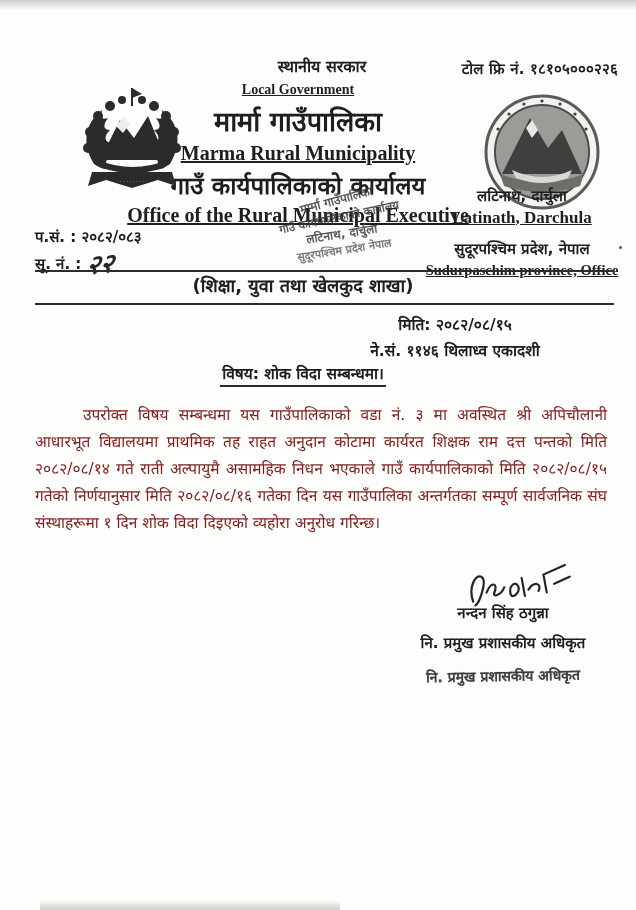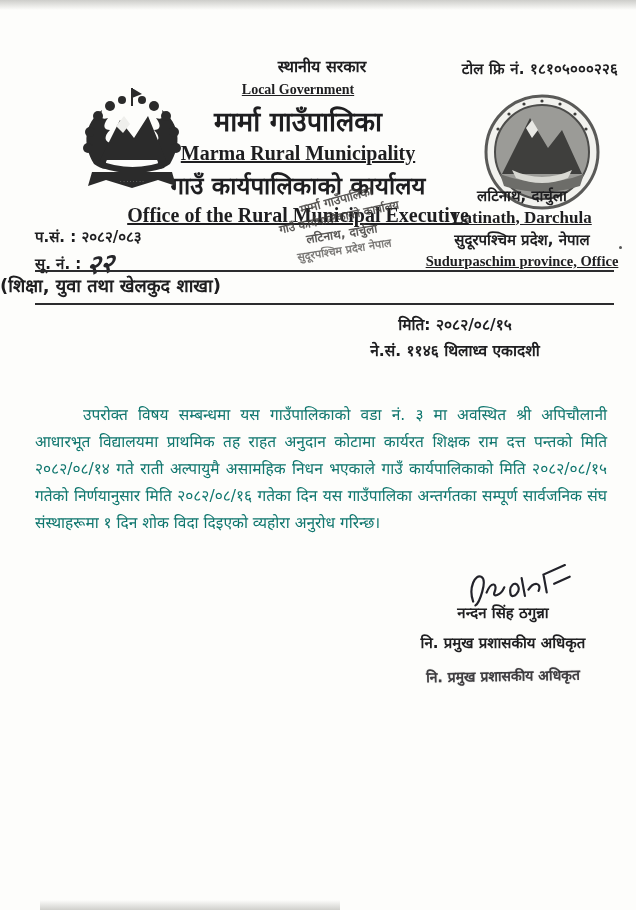--- a/index.html
+++ b/index.html
@@ -38,21 +38,21 @@
   .h-muni-en  { font-size:20px; font-weight:bold; margin-top:4px; }
   .h-office-np{ font-size:24px; font-weight:bold; margin-top:8px; }
   .h-office-en{ font-size:20px; font-weight:bold; margin-top:4px; }
 
   .emblem-left  { left:76px; top:86px; width:112px; height:108px; }
   .seal-right   { right:34px; top:92px; width:120px; height:122px; }
 
   .addr-right { right:14px; top:188px; width:200px; text-align:center; line-height:1.1; }
   .addr-np  { font-size:15px; font-weight:bold; }
   .addr-en  { font-size:17px; font-weight:bold; margin-top:4px; }
-  .prov-np  { font-size:15px; font-weight:bold; margin-top:5px; }
+  .prov-np  { font-size:15px; font-weight:bold; margin-top:14px; }
   .prov-en  { font-size:14.5px; font-weight:bold; margin-top:5px; }
 
   .refs { left:35px; top:224px; font-size:15px; font-weight:bold; line-height:1.8; }
   .ref-row { white-space:nowrap; }
   .hand-number {
     display:inline-block; font-size:26px; font-style:italic; font-weight:bold;
     transform:rotate(-6deg) skewX(-12deg); color:#26262a; line-height:1;
     vertical-align:-4px;
   }
 
@@ -66,32 +66,32 @@
   .center-stamp .s0 { font-size:12px; transform:rotate(-6deg); }
   .center-stamp .s1 { font-size:11.5px; transform:rotate(-3deg); }
   .center-stamp .s2 { font-size:12px; }
   .center-stamp .s3 { font-size:11px; opacity:.8; }
   .center-stamp div { display:block; }
 
   .rule { left:35px; right:22px; border-top:2.5px solid #2c2c2e; height:0; }
   .rule-1 { top:270px; }
   .rule-2 { top:303px; }
 
-  .branch-line { left:0; right:30px; top:273px; font-size:18px; font-weight:bold; }
+  .branch-line { left:0; right:30px; top:273px; text-align:center; font-size:18px; font-weight:bold; }
 
   
   .meta-block { left:330px; top:312px; width:250px; text-align:center; font-size:15.5px; font-weight:bold; line-height:1.7; }
   .subject { left:0; right:30px; top:362px; text-align:center; font-size:15.5px; font-weight:bold; }
   .subject span { border-bottom:2px solid #2c2c2e; padding:0 2px 2px; }
 
   
   .body-text {
     left:35px; top:402px; width:572px;
     font-size:15.5px; font-weight:500; line-height:27px;
-    text-align:justify; text-indent:48px; color:#0f766e;
+    text-align:justify; text-indent:48px; color:#7f1d1d;
   }
 
   
   .sig-block { left:388px; top:560px; width:230px; text-align:center; }
   .sig-svg { width:130px; height:46px; margin-left:40px; transform:rotate(-4deg); }
   .sig-name  { font-size:15px; font-weight:bold; margin-top:-8px; }
   .sig-title { font-size:15px; font-weight:bold; margin-top:10px; }
   .sig-stamp {
     font-size:14px; font-weight:bold; margin-top:14px;
     color:rgba(45,44,48,.88); transform:rotate(-1deg);
@@ -194,20 +194,23 @@
 
   <div class="abs rule rule-1"></div>
   <div class="abs branch-line np">(शिक्षा, युवा तथा खेलकुद शाखा)</div>
   <div class="abs rule rule-2"></div>
 
   <div class="abs meta-block np">
     <div>मिति: २०८२/०८/१५</div>
     <div>ने.सं. ११४६ थिलाध्व एकादशी</div>
   </div>
 
+  <div class="abs subject np">
+    <span>विषय: शोक विदा सम्बन्धमा।</span>
+  </div>
 
   <p class="abs body-text np">उपरोक्त विषय सम्बन्धमा यस गाउँपालिकाको वडा नं. ३ मा अवस्थित श्री अपिचौलानी आधारभूत विद्यालयमा प्राथमिक तह राहत अनुदान कोटामा कार्यरत शिक्षक राम दत्त पन्तको मिति २०८२/०८/१४ गते राती अल्पायुमै असामहिक निधन भएकाले गाउँ कार्यपालिकाको मिति २०८२/०८/१५ गतेको निर्णयानुसार मिति २०८२/०८/१६ गतेका दिन यस गाउँपालिका अन्तर्गतका सम्पूर्ण सार्वजनिक संघ संस्थाहरूमा १ दिन शोक विदा दिइएको व्यहोरा अनुरोध गरिन्छ।</p>
 
   <div class="abs sig-block">
     <svg class="sig-svg" viewBox="0 0 130 46">
       <path d="M14 38 C10 24 18 10 24 14 C30 18 20 40 16 42 M28 30 C34 18 40 22 36 30 C33 36 42 34 46 26 M52 34 C50 24 58 20 60 26 C62 32 54 38 52 34 M66 36 L64 18 M70 30 C76 22 84 24 80 32 M88 34 L86 16 L108 8 M96 26 L112 20" fill="none" stroke="#23232a" stroke-width="2.2" stroke-linecap="round"></path>
     </svg>
     <div class="sig-name np">नन्दन सिंह ठगुन्ना</div>
     <div class="sig-title np">नि. प्रमुख प्रशासकीय अधिकृत</div>
     <div class="sig-stamp np">नि. प्रमुख प्रशासकीय अधिकृत</div>

